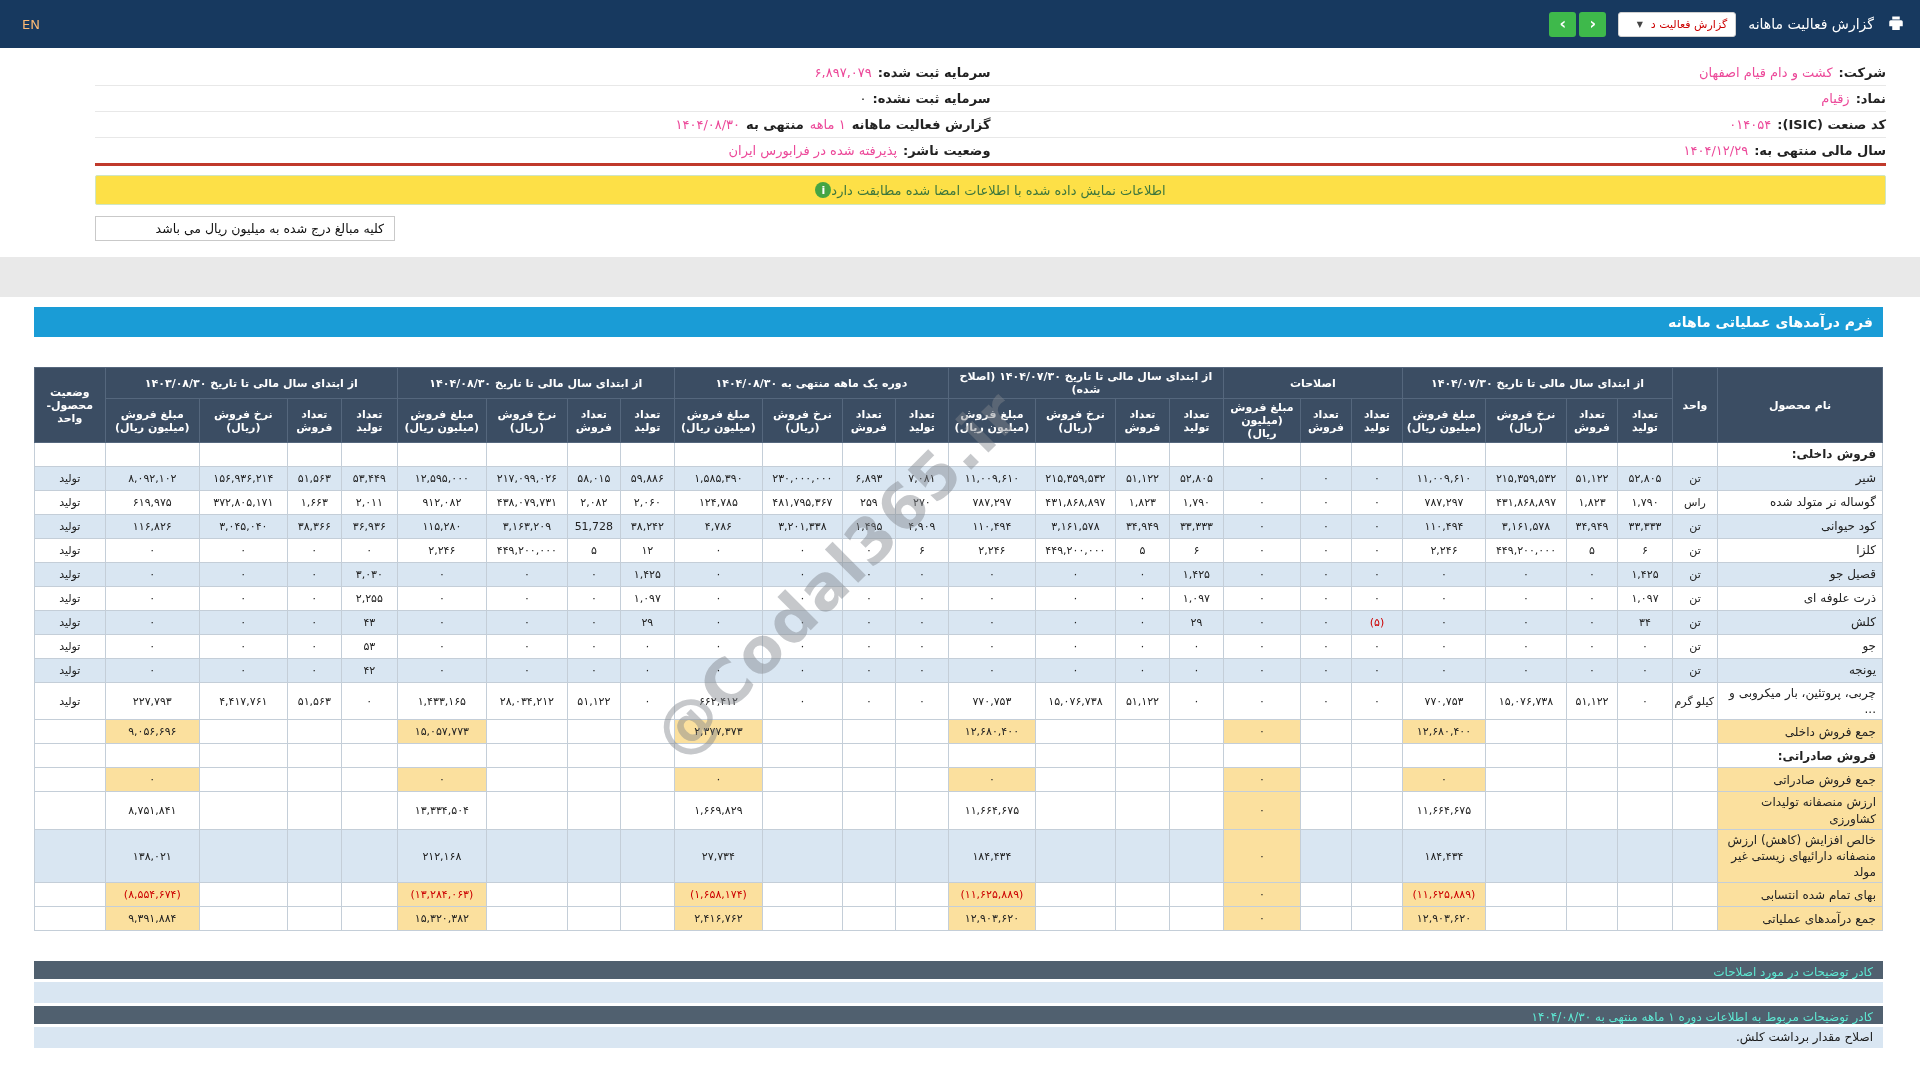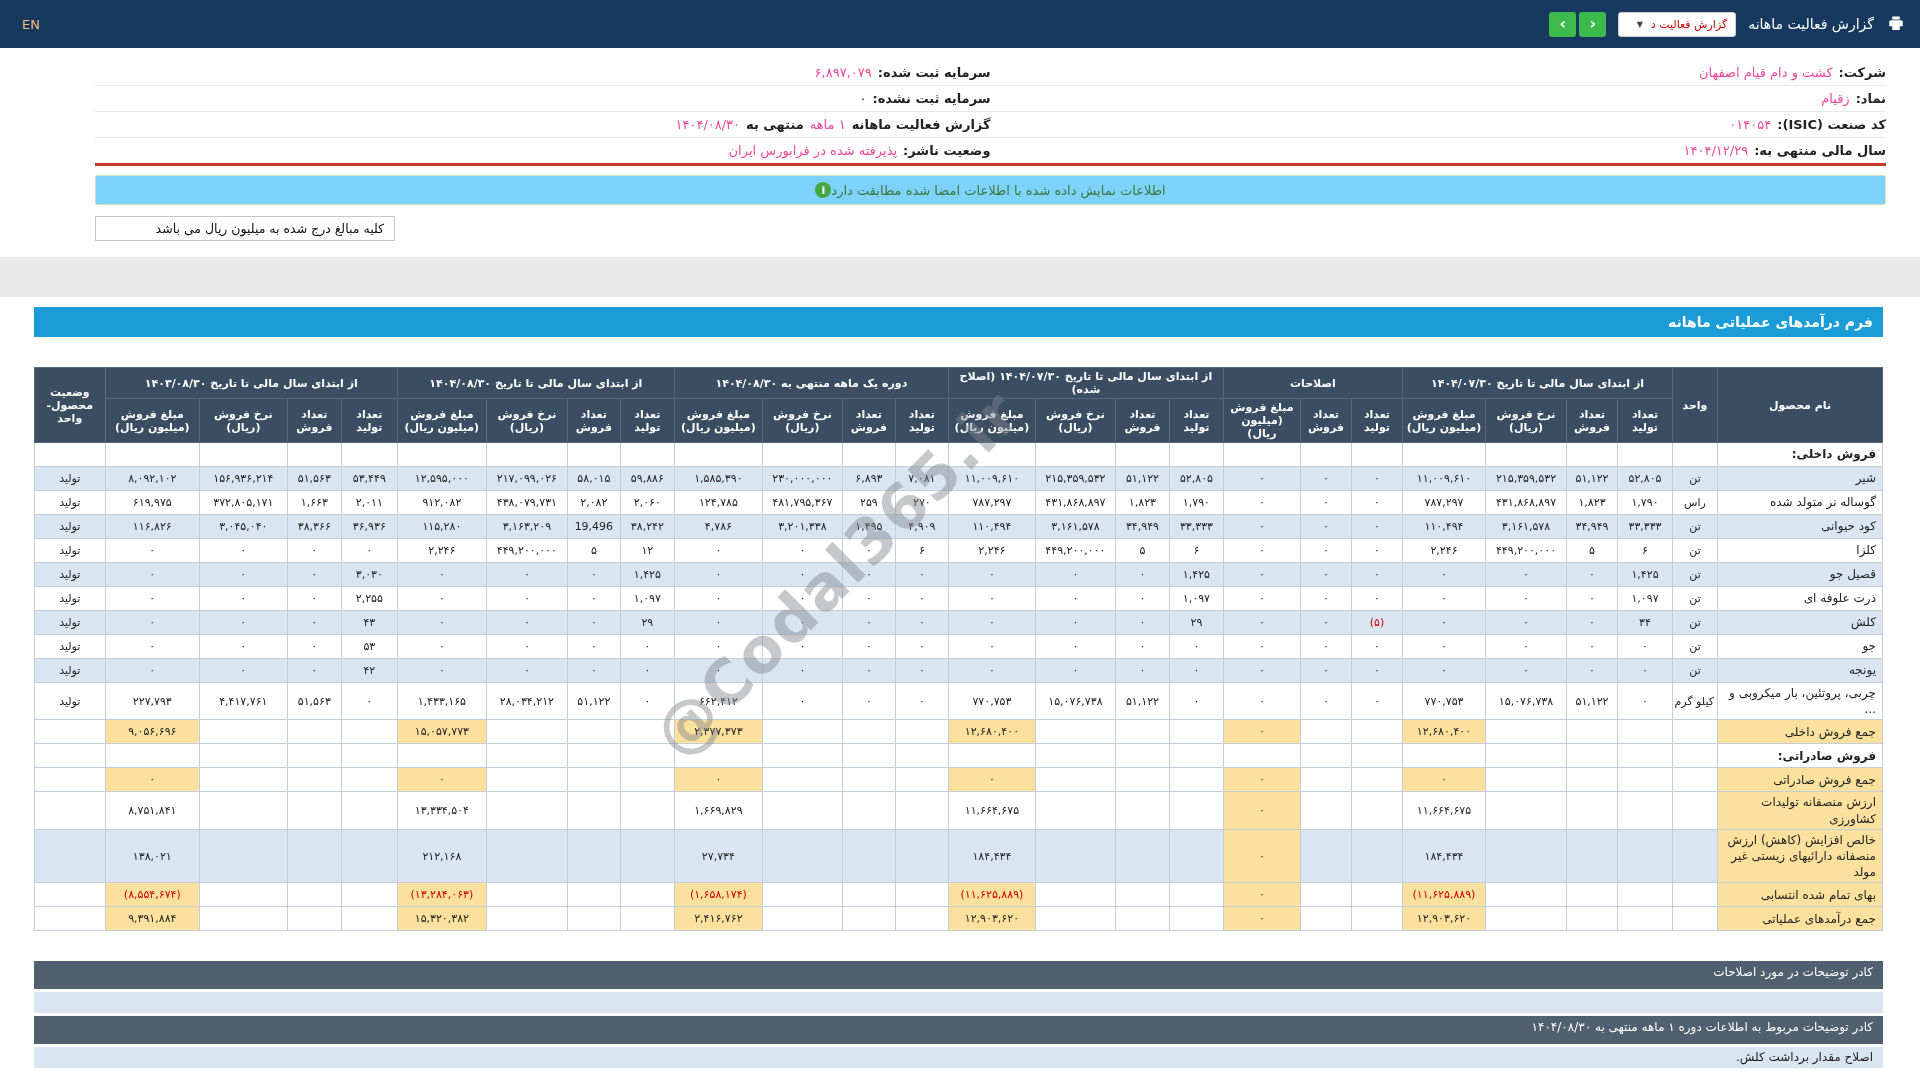--- a/index.html
+++ b/index.html
@@ -21,21 +21,21 @@
   .top-panel { background: #fff; padding: 12px 34px 16px 95px; }
   .info-table { border-bottom: 3px solid #c0392b; }
   .info-row { display: flex; border-bottom: 1px solid #e8e8e8; }
   .info-row:last-child { border-bottom: none; }
   .info-cell { width: 50%; display: flex; align-items: center; gap: 6px; height: 25px; font-size: 13px; white-space: nowrap; }
   .lbl { font-weight: bold; color: #222; }
   .val { color: #ec4899; }
   .val.plain { color: #222; }
   .val.link { cursor: pointer; }
 
-  .signed-bar { margin-top: 9px; height: 30px; background: #7dd3fc; border: 1px solid #d0e6c2; border-radius: 2px; display: flex; align-items: center; justify-content: center; gap: 0; color: #3c763d; font-size: 13px; }
+  .signed-bar { margin-top: 9px; height: 30px; background: #fde047; border: 1px solid #d0e6c2; border-radius: 2px; display: flex; align-items: center; justify-content: center; gap: 0; color: #3c763d; font-size: 13px; }
   .info-icon { width: 16px; height: 16px; border-radius: 50%; background: #44a544; color: #fff; display: inline-flex; align-items: center; justify-content: center; font-size: 11px; font-weight: bold; flex: none; }
   .info-icon::after { content: "i"; }
 
   .amounts-box { width: 300px; margin: 11px auto 0 0; border: 1px solid #c9c9c9; background: #fff; padding: 4px 10px; font-size: 12.5px; color: #111; }
 
   
   .main-panel { margin-top: 40px; background: #fff; padding: 10px 37px 0 34px; min-height: 830px; }
   .form-title-bar { height: 30px; line-height: 30px; background: #1a9cd6; color: #fff; font-weight: bold; font-size: 14px; padding: 0 10px; }
   .amounts-row { margin-top: 2px; height: 28px; line-height: 27px; background: #fff; border: 1px solid #e3e3e3; font-weight: bold; font-size: 13px; padding: 0 10px; color: #111; }
 
@@ -50,21 +50,21 @@
   .z-b td { background: #d9e6f2; }
   .r-total td, .r-section td { background: #fff; }
   .optable td.hl { background: #fbe09e; }
   .r-section td.name { font-weight: bold; }
   .optable td.neg { color: #cc0000; }
 
   .watermark { position: absolute; left: 560px; top: 170px; font-size: 62px; font-weight: bold; color: rgba(128, 133, 140, 0.45); transform: rotate(-45deg); direction: ltr; letter-spacing: 2px; pointer-events: none; z-index: 5; }
 
   .footer-notes { margin-top: 30px; }
   .note-bar { padding: 0 10px; font-size: 12px; margin-top: 3px; }
-  .note-bar.dark { background: #50606f; color: #ffffff; line-height: 23px; height: 28px; }
+  .note-bar.dark { background: #50606f; color: #5eead4; line-height: 23px; height: 18px; }
   .note-bar.light { background: #d9e6f2; color: #1a1a1a; line-height: 21px; min-height: 21px; }
 </style>
 </head>
 <body>
 
 <div class="topbar">
   <span class="print-icon">
     <svg width="20" height="18" viewBox="0 0 24 24" fill="#ffffff">
         <path d="M7 2h10v4H7zM5 7h14a2 2 0 0 1 2 2v6h-4v5H7v-5H3V9a2 2 0 0 1 2-2zm4 9h6v4H9z"></path>
       </svg>
@@ -306,21 +306,21 @@
             <td class="num">۰</td>
             <td class="num">۳۳,۳۳۳</td>
             <td class="num">۳۴,۹۴۹</td>
             <td class="num">۳,۱۶۱,۵۷۸</td>
             <td class="num">۱۱۰,۴۹۴</td>
             <td class="num">۴,۹۰۹</td>
             <td class="num">۱,۴۹۵</td>
             <td class="num">۳,۲۰۱,۳۳۸</td>
             <td class="num">۴,۷۸۶</td>
             <td class="num">۳۸,۲۴۲</td>
-            <td class="num">19,496</td>
+            <td class="num">51,728</td>
             <td class="num">۳,۱۶۳,۲۰۹</td>
             <td class="num">۱۱۵,۲۸۰</td>
             <td class="num">۳۶,۹۳۶</td>
             <td class="num">۳۸,۳۶۶</td>
             <td class="num">۳,۰۴۵,۰۴۰</td>
             <td class="num">۱۱۶,۸۲۶</td>
             <td class="status">تولید</td>
           </tr>
           <tr class="r-data z-w">
             <td class="name">کلزا</td>

